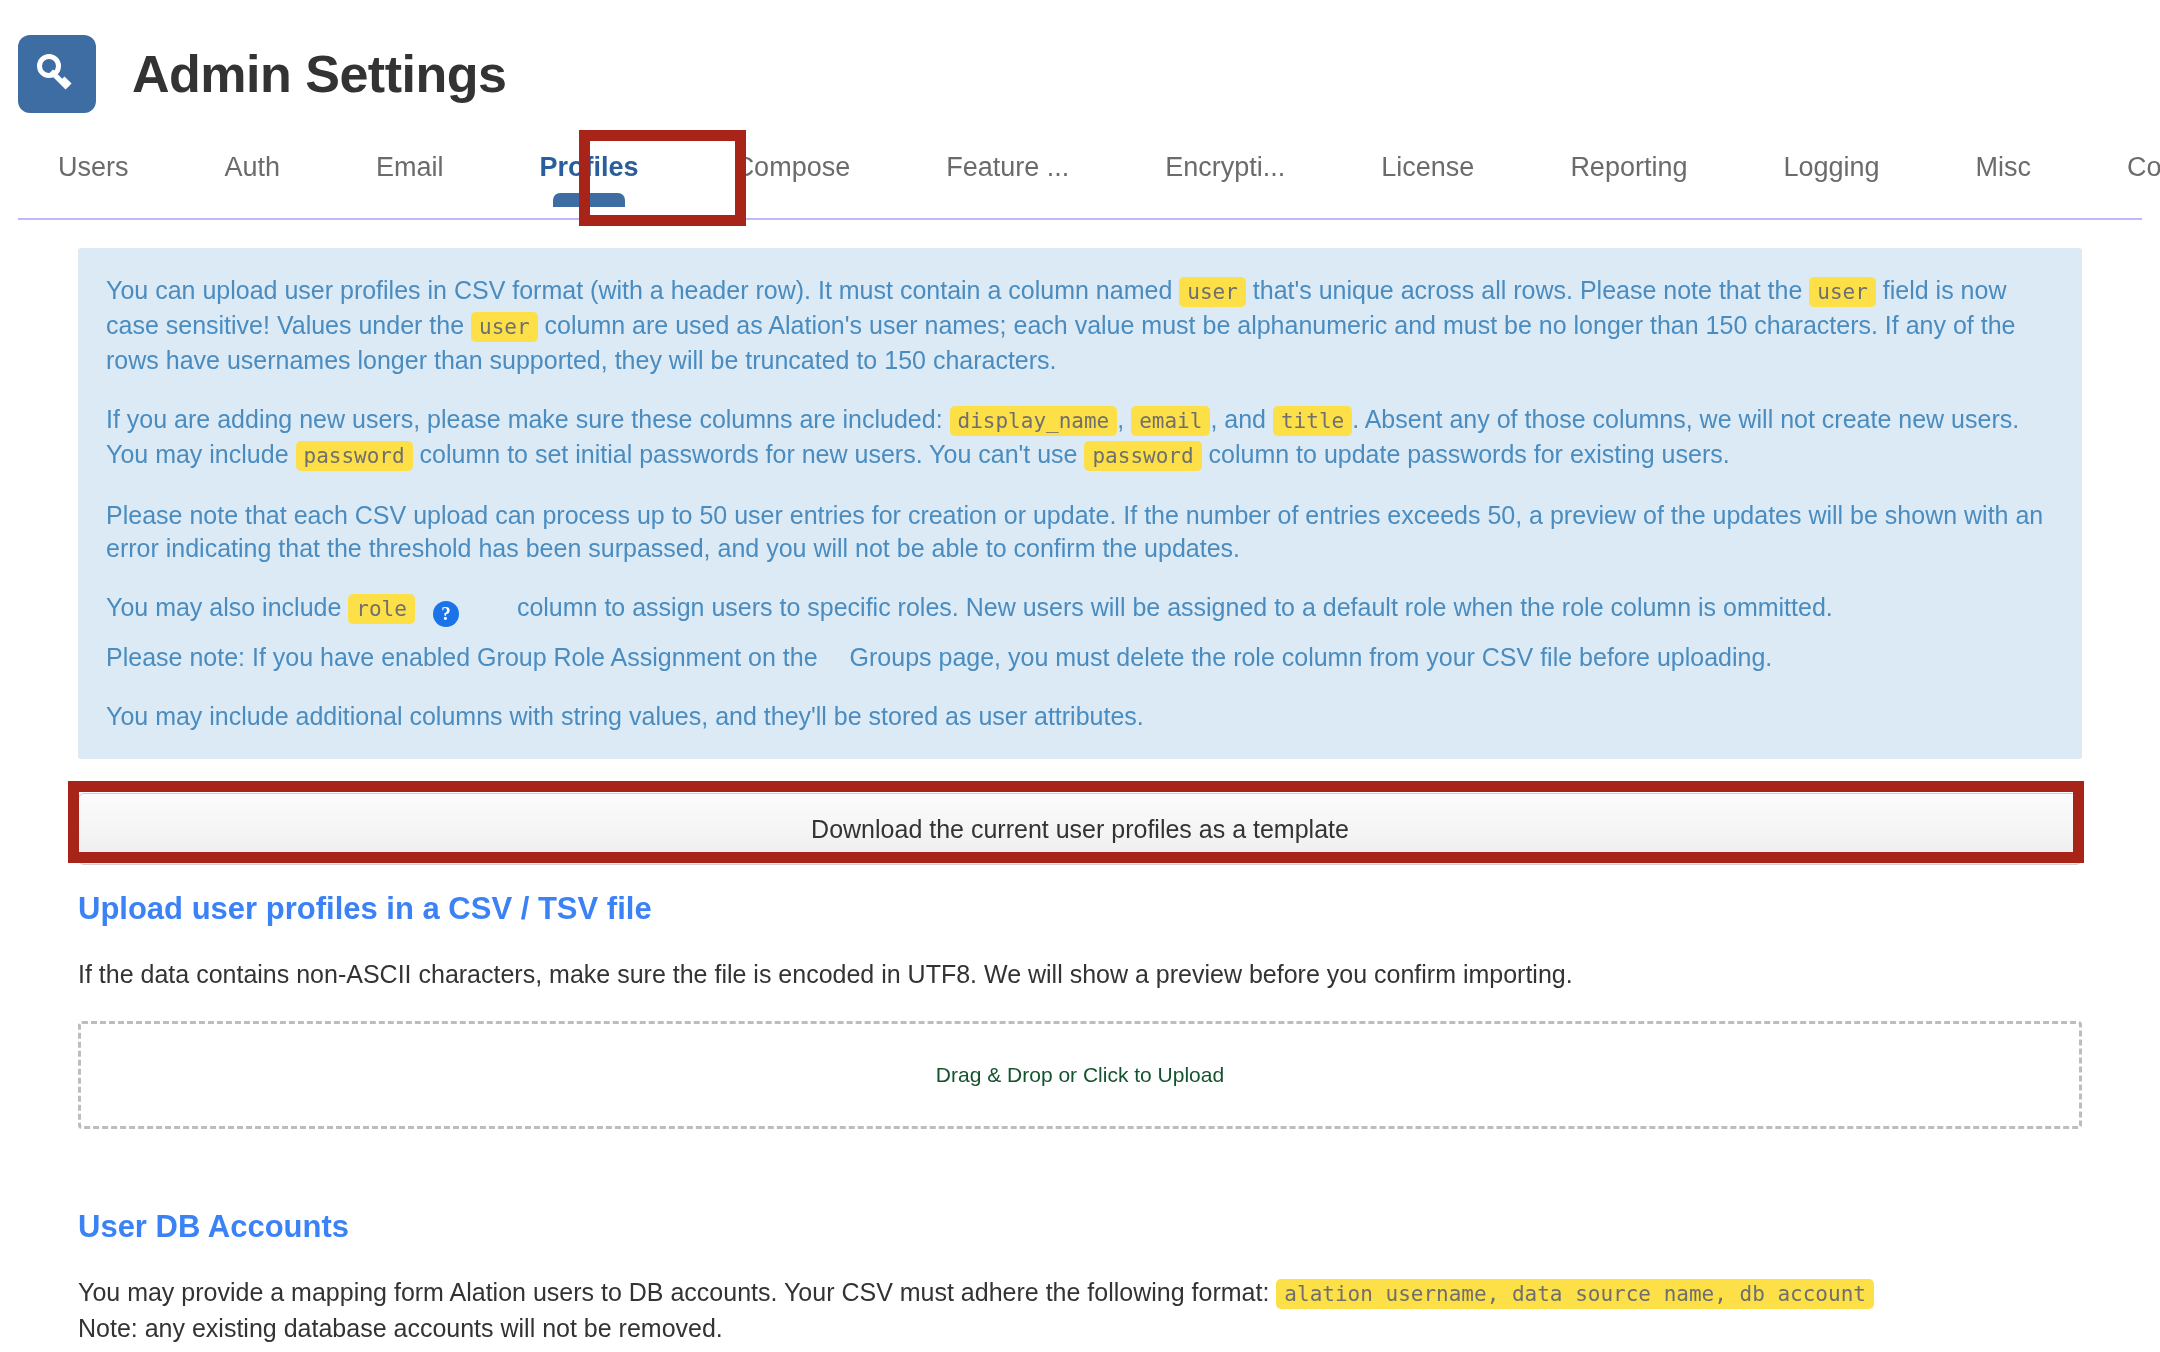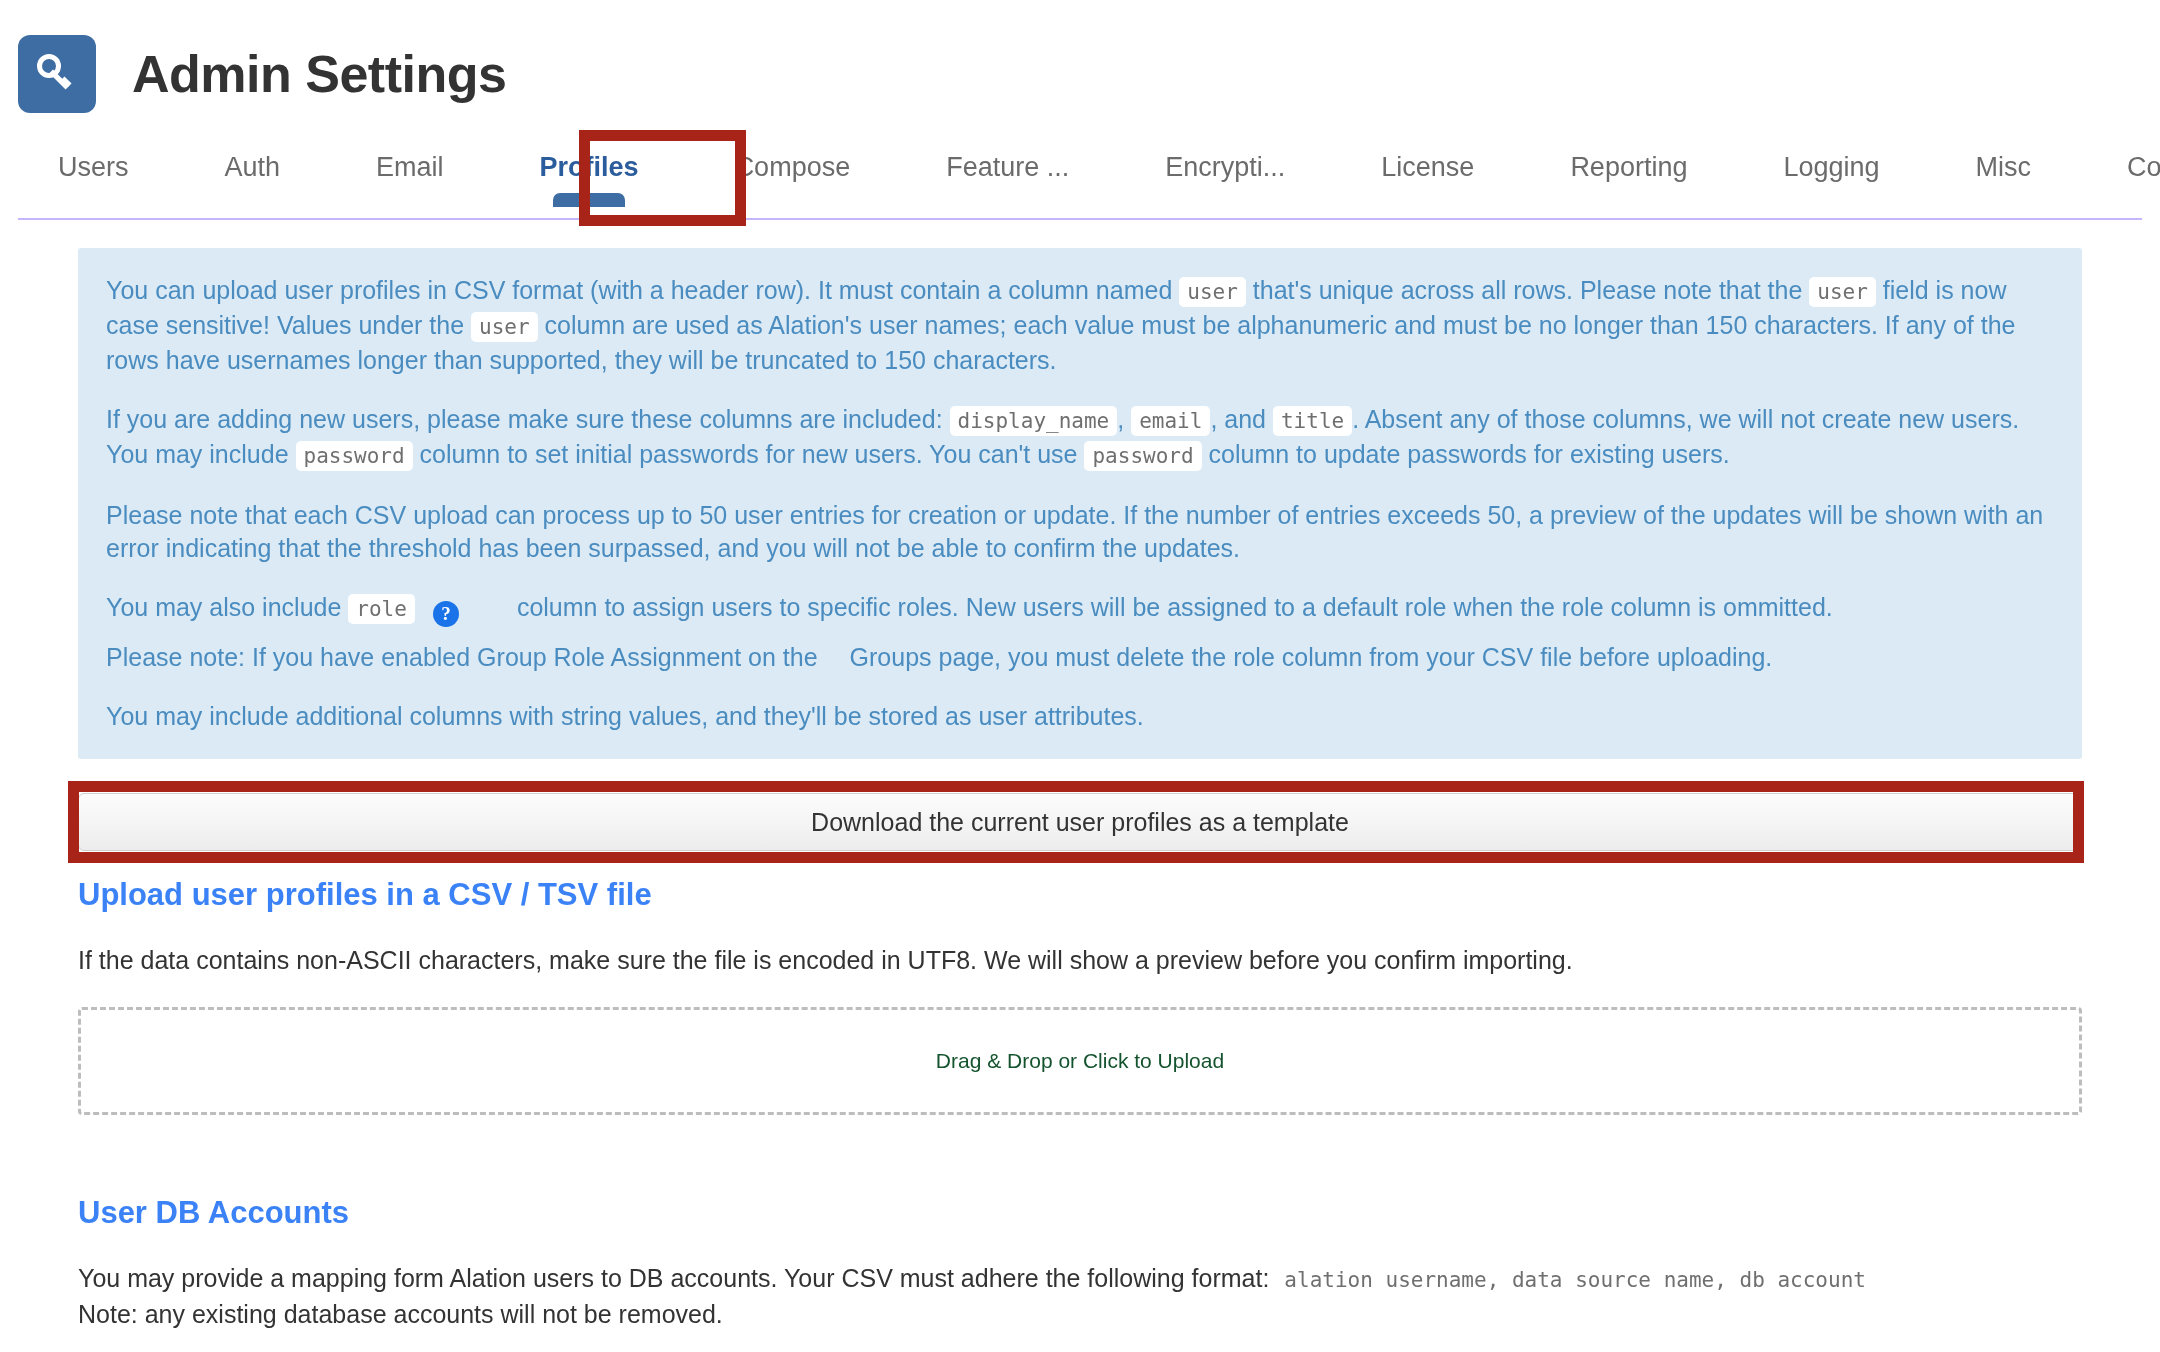--- a/index.html
+++ b/index.html
@@ -94,21 +94,21 @@
     margin: 0 0 0 0;
     font-size: 25px;
     line-height: 33px;
     color: #4a8cc0;
   }
   .info-panel p + p { margin-top: 26px; }
   .info-panel p.tight + p.tight { margin-top: 14px; }
   code.chip {
     font-family: "DejaVu Sans Mono", monospace;
     font-size: 21px;
-    background: #ffffff;
+    background: #fde047;
     color: #6f6f6f;
     border-radius: 5px;
     padding: 3px 8px;
     white-space: nowrap;
   }
   .link-groups { color: #4a8cc0; margin-left: 25px; }
   .help-icon {
     display: inline-block;
     vertical-align: -4px;
     width: 26px; height: 26px;
@@ -126,21 +126,21 @@
 
   
   .download-wrap { position: relative; margin-top: 34px; }
   #redbox-download {
     left: -10px; top: -12px;
     width: 2016px; height: 82px;
   }
   .download-btn {
     display: block;
     width: 100%;
-    height: 58px;
+    height: 72px;
     border: 1px solid #cfcfcf;
     border-radius: 6px;
     background: linear-gradient(to bottom, #fcfcfc 0%, #f4f4f4 55%, #ececec 100%);
     font-size: 25px;
     color: #333333;
     font-family: "Liberation Sans", sans-serif;
     cursor: pointer;
   }
 
   

